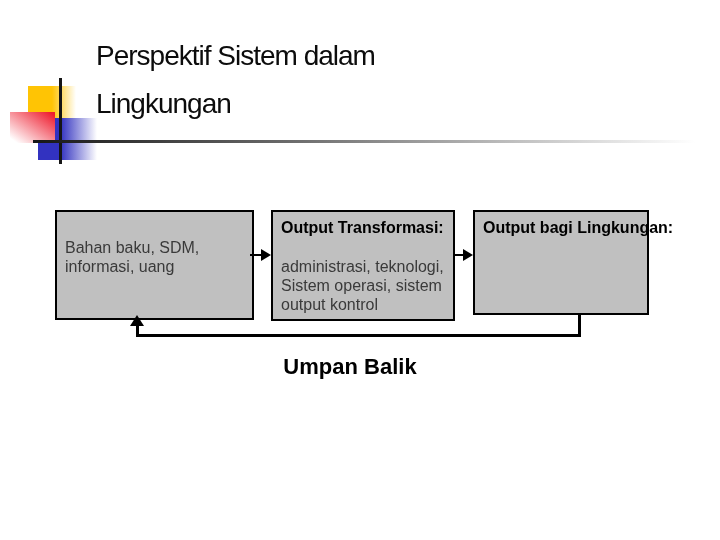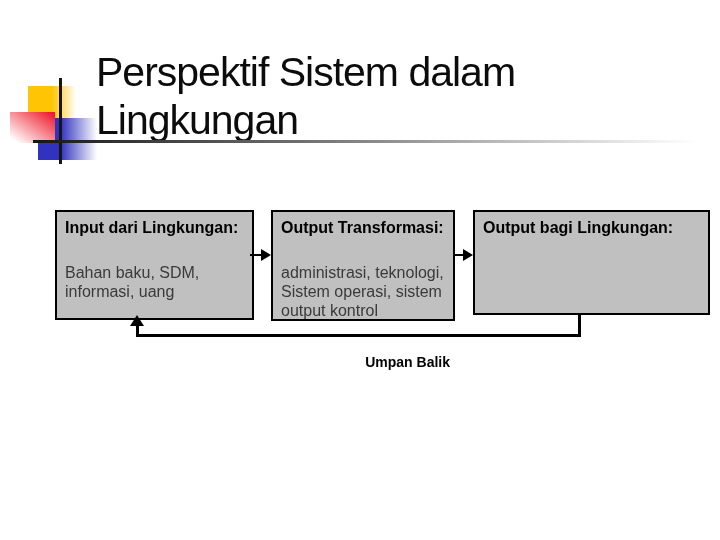--- a/index.html
+++ b/index.html
@@ -29,40 +29,40 @@
     position:absolute;left:59px;top:78px;width:3px;height:86px;
     background:#151515;z-index:5;
   }
   .title-underline{
     position:absolute;left:33px;top:140px;width:662px;height:3px;z-index:6;
     background:linear-gradient(90deg,#161616 0%,#6e6e6e 40%,#b9b9b9 70%,rgba(255,255,255,0) 100%);
   }
 
   
   .title{
-    position:absolute;left:96px;top:48px;z-index:4;
-    font-size:41px;line-height:48px;letter-spacing:-1px;
+    position:absolute;left:96px;top:32px;z-index:4;
+    font-size:28px;line-height:48px;letter-spacing:-1px;
     color:#0c0c0c;font-weight:400;margin:0;
   }
 
   
   .box{
     position:absolute;top:210px;box-sizing:border-box;
     background:var(--box-fill);
     border:2px solid var(--box-border);
     padding:6px 8px;
     font-size:16px;
   }
   .box-input   {left:55px; width:199px;height:110px;}
   .box-process {left:271px;width:184px;height:111px;}
-  .box-output  {left:473px;width:237px;height:105px;}
+  .box-output  {left:473px;width:176px;height:105px;}
   .box-header{
     font-weight:bold;color:#000000;line-height:19px;white-space:nowrap;
   }
-  .box-body{margin-top:26px;color:#3a3a3a;line-height:19px;}
+  .box-body{margin-top:20px;color:#3a3a3a;line-height:19px;}
   .box-body div{white-space:nowrap;}
 
   
   .conn-line{position:absolute;height:2px;background:#000;top:254px;}
   .conn1-line{left:250px;width:12px;}
   .conn2-line{left:455px;width:9px;}
   .conn-tri{
     position:absolute;top:249px;width:0;height:0;
     border-top:6px solid transparent;border-bottom:6px solid transparent;
     border-left:10px solid #000;
@@ -74,21 +74,21 @@
   .fb-vert-right{position:absolute;left:578px;top:315px;width:3px;height:21px;background:#000;}
   .fb-horiz{position:absolute;left:136px;top:334px;width:445px;height:3px;background:#000;}
   .fb-stub{position:absolute;left:136px;top:326px;width:3px;height:9px;background:#000;}
   .fb-arrowhead{
     position:absolute;left:130px;top:315px;width:0;height:0;
     border-left:7px solid transparent;border-right:7px solid transparent;
     border-bottom:11px solid #000;
   }
   .feedback-label{
     position:absolute;left:250px;top:354px;width:200px;
-    text-align:right;font-size:14px;font-weight:bold;color:#000;
+    text-align:center;font-size:22px;font-weight:bold;color:#000;
   }
 </style>
 </head>
 <body>
 
 <div class="slide">
 
   <div>
     <div class="sq sq-yellow"></div>
     <div class="sq sq-blue"></div>
@@ -96,21 +96,20 @@
     <div class="deco-vline"></div>
     <div class="title-underline"></div>
   </div>
 
   <h1 class="title">
     <div>Perspektif Sistem dalam</div>
     <div>Lingkungan</div>
   </h1>
 
   <div class="box box-input">
-    <div class="box-header">Input dari Lingkungan:</div>
     <div class="box-body">
       <div>Bahan baku, SDM,</div>
       <div>informasi, uang</div>
     </div>
   </div>
 
   <div class="box box-process">
     <div class="box-header">Output Transformasi:</div>
     <div class="box-body">
       <div>administrasi, teknologi,</div>

